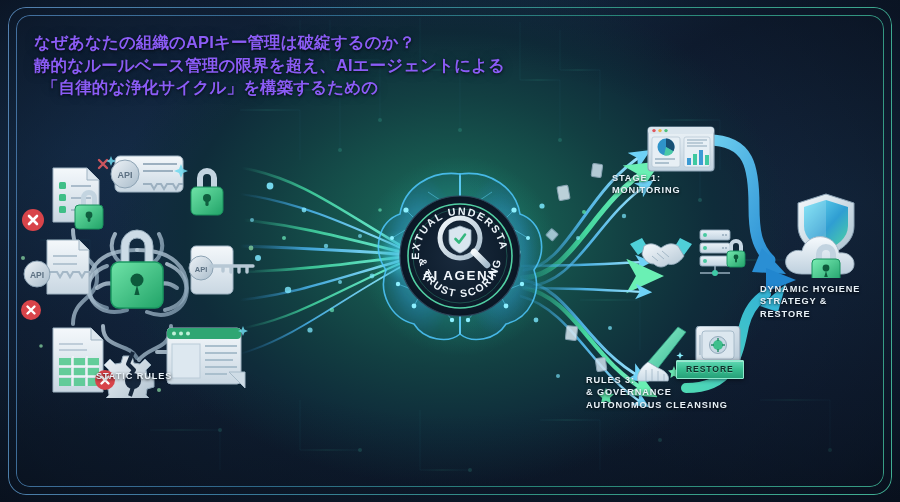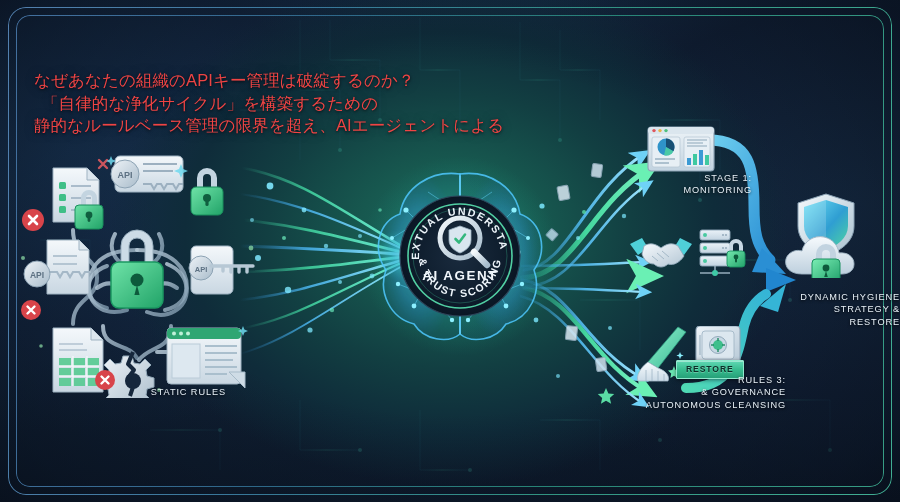--- a/index.html
+++ b/index.html
@@ -47,33 +47,32 @@
     border-radius:14px; border:1.4px solid transparent;
     background:linear-gradient(100deg,#4d7fb3 0%,#35759a 33%,#2d9683 63%,#3fb596 100%) border-box;
     -webkit-mask:linear-gradient(#000 0 0) padding-box, linear-gradient(#000 0 0);
     -webkit-mask-composite:xor; mask-composite:exclude;
     opacity:.85;
   }
 
   
   .title-block {
     position:absolute; left:34px; top:31px; width:600px;
-    color:#ef4444; font-weight:normal; font-size:16.5px; line-height:22.5px;
+    color:#8b5cf6; font-weight:bold; font-size:16.5px; line-height:22.5px;
     letter-spacing:.1px;
     text-shadow:0 1px 3px rgba(0,0,0,.75), 0 0 10px rgba(10,30,50,.6);
     z-index:40;
-    margin-top:38px;
   }
   .title-block .ln { display:block; white-space:nowrap; }
   .title-block .ln.ind { padding-left:8px; }
 
   
   .node-label {
-    position:absolute; text-align:right; color:#e8f1f8;
-    font-weight:normal; font-size:9.2px; line-height:12.4px;
+    position:absolute; text-align:left; color:#e8f1f8;
+    font-weight:bold; font-size:9.2px; line-height:12.4px;
     letter-spacing:.9px; text-shadow:0 1px 3px rgba(0,0,0,.85);
     z-index:30;
   }
   .node-label .l2 { display:block; }
 
   
   .left-cluster { position:absolute; left:11px; top:138px; width:252px; height:260px; z-index:20; }
   .left-cluster svg { width:100%; height:100%; display:block; }
 
   
@@ -111,25 +110,25 @@
     position:absolute; left:676px; top:360px; z-index:26;
     padding:3px 9px 4px; border-radius:1px;
     background:linear-gradient(180deg,#5fd9b4 0%,#35b98c 55%,#27a079 100%);
     border:1px solid #8fe9cd;
     box-shadow:0 1px 4px rgba(0,0,0,.5), inset 0 1px 0 rgba(255,255,255,.4);
     color:#0c2f29; font-size:8.6px; font-weight:bold; letter-spacing:.9px;
     text-shadow:0 1px 0 rgba(255,255,255,.25);
   }
 
   
-  .lbl-static { left:96px; top:386px; width:130px; }
+  .lbl-static { left:96px; top:370px; width:130px; }
   .lbl-s1     { left:612px; top:172px; width:140px; }
   .lbl-s2     { left:594px; top:276px; width:180px; }
   .lbl-s3     { left:586px; top:374px; width:200px; }
-  .lbl-final  { left:760px; top:283px; width:140px; font-size:9.2px;margin-top:8px; }
+  .lbl-final  { left:760px; top:283px; width:140px; font-size:9.2px; }
 </style>
 </head>
 <body>
 
 <div id="stage">
 
   <div class="bg-base"></div>
 
   <div class="circuit">
     <svg viewBox="0 0 900 502" preserveAspectRatio="none">
@@ -818,20 +817,20 @@
     </svg>
   </div>
   <div class="node-label lbl-final">
     <span>DYNAMIC HYGIENE</span>
     <span class="l2">STRATEGY &amp;</span>
     <span class="l2">RESTORE</span>
   </div>
 
   <div class="title-block">
     <span class="ln">なぜあなたの組織のAPIキー管理は破綻するのか？</span>
+    <span class="ln">静的なルールベース管理の限界を超え、AIエージェントによる</span>
     <span class="ln ind">「自律的な浄化サイクル」を構築するための</span>
-    <span class="ln">静的なルールベース管理の限界を超え、AIエージェントによる</span>
   </div>
 
   <div class="frame frame-o2"></div>
   <div class="frame frame-i2"></div>
 
 </div>
 
 </body></html>

